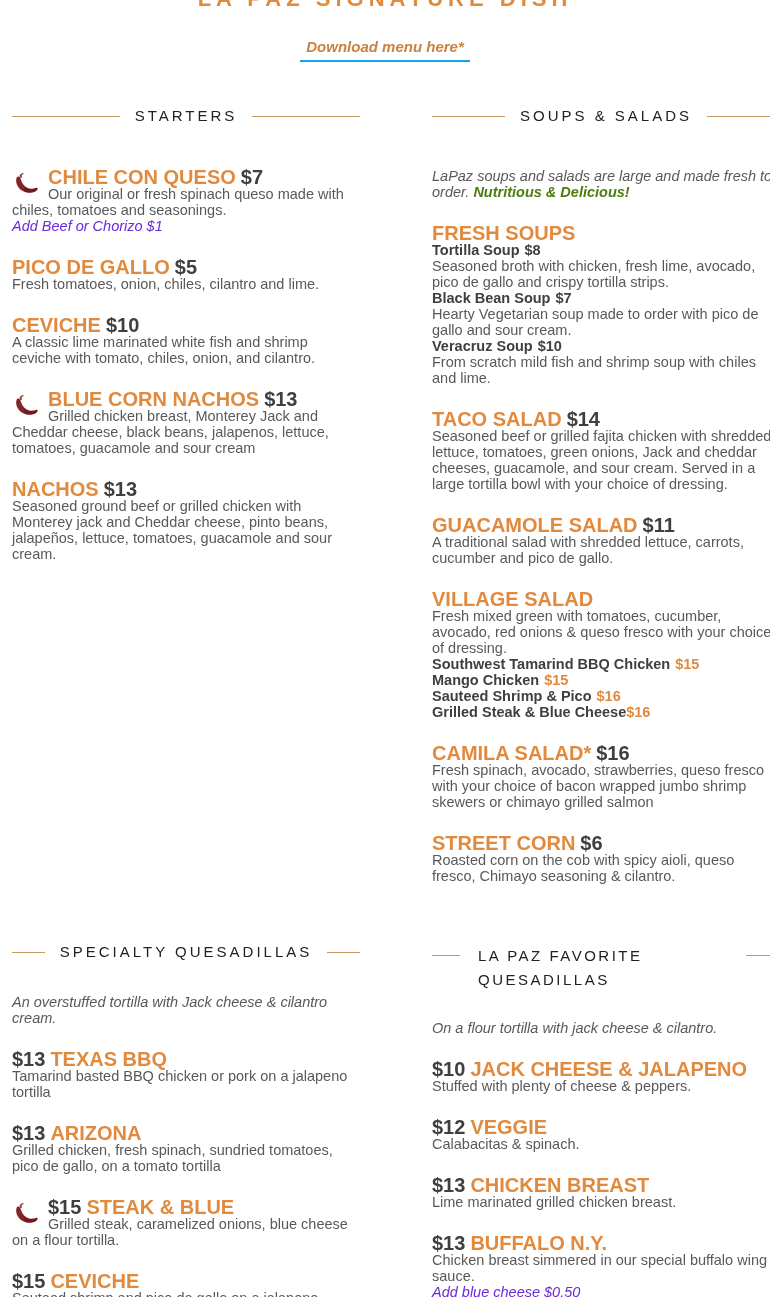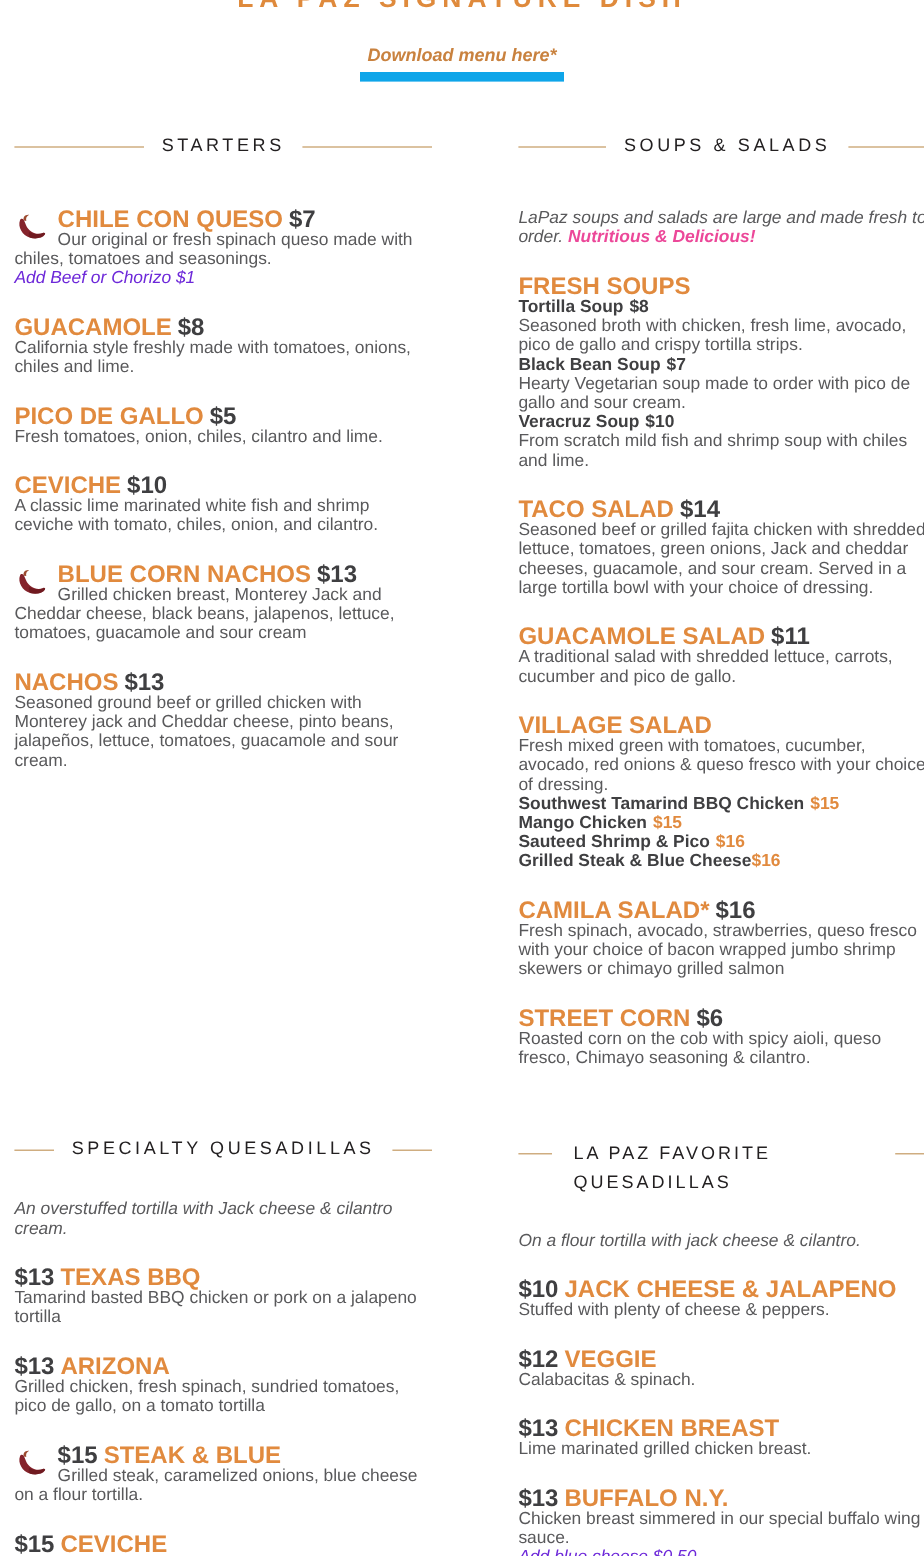--- a/index.html
+++ b/index.html
@@ -23,21 +23,21 @@
     line-height:26px;
     white-space:nowrap;
   }
   .download-wrap { text-align:center; margin-top:26px; }
   .download-link {
     display:inline-block;
     font-size:15px; font-style:italic; font-weight:bold;
     color:#C9823F;
     text-decoration:none;
     padding:0 6px 5px 6px;
-    border-bottom:8px solid #0ea5e9;
+    border-bottom:2px solid #0ea5e9;
   }
   
   .grid {
     display:grid;
     grid-template-columns:348px 348px;
     column-gap:72px;
     padding:0 12px;
   }
   .grid-top { margin-top:46px; }
   .grid-bottom { margin-top:36px; }
@@ -61,21 +61,21 @@
   .col-items { margin-top:44px; }
   .item { margin-bottom:24px; font-size:14.5px; line-height:16px; }
   .item-title { font-size:20px; line-height:18px; font-weight:bold; }
   .name-orange { color:#E18A3E; }
   .price-dark { color:#3F3F41; }
   .price-after { margin-left:5px; }
   .name-after { margin-left:5px; }
   .desc { color:#59595B; }
   .note { font-style:italic; color:#6d28d9; }
   .intro { font-style:italic; color:#59595B; font-size:14.5px; line-height:16px; }
-  .intro b { color:#ec4899; }
+  .intro b { color:#4d7c0f; }
   
   .sub-name { font-weight:bold; color:#3F3F41; }
   .opt-line { font-weight:bold; color:#3F3F41; }
   .opt-price { color:#E18A3E; font-weight:bold; margin-left:5px; }
   .opt-price.no-gap { margin-left:0; }
   
   .chili {
     float:left;
     width:28px; height:30px;
     margin:2px 8px 0 0;
@@ -122,26 +122,20 @@
           <svg class="chili" viewBox="0 0 30 30">
               <use href="#chili-def"></use>
             </svg>
           <div class="item-title">
             <span class="name-orange">CHILE CON QUESO</span><span class="price-dark price-after">$7</span>
           </div>
           <div class="desc">Our original or fresh spinach queso made with chiles, tomatoes and seasonings.</div>
           <div class="note clear">Add Beef or Chorizo $1</div>
         </div>
 
-        <div class="item">
-          <div class="item-title">
-            <span class="name-orange">GUACAMOLE</span><span class="price-dark price-after">$8</span>
-          </div>
-          <div class="desc">California style freshly made with tomatoes, onions, chiles and lime.</div>
-        </div>
 
         <div class="item">
           <div class="item-title">
             <span class="name-orange">PICO DE GALLO</span><span class="price-dark price-after">$5</span>
           </div>
           <div class="desc">Fresh tomatoes, onion, chiles, cilantro and lime.</div>
         </div>
 
         <div class="item">
           <div class="item-title">

